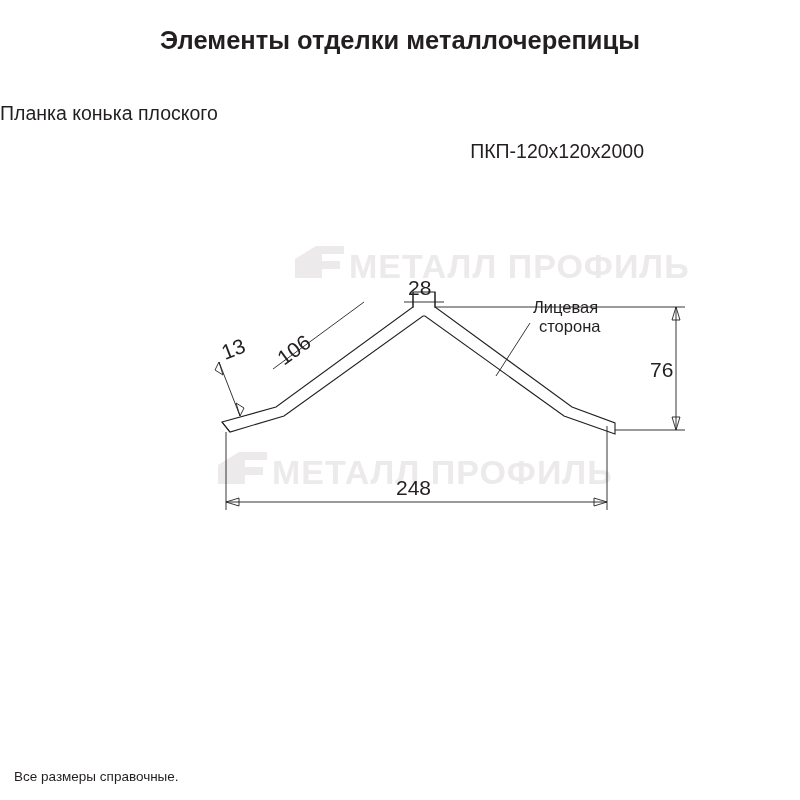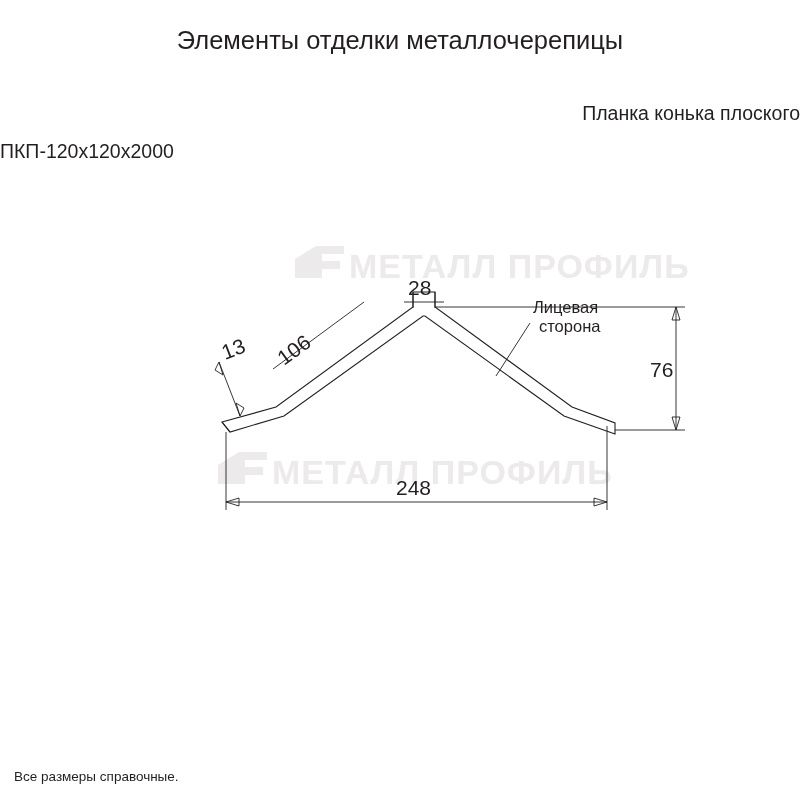--- a/index.html
+++ b/index.html
@@ -19,39 +19,39 @@
     position: absolute;
     inset: 0;
   }
   .title {
     position: absolute;
     top: 26px;
     left: 0;
     width: 800px;
     text-align: center;
     font-size: 25.5px;
-    font-weight: normal;
+    font-weight: bold;
     letter-spacing: 0px;
     color: #231f20;
   }
   .subtitle {
     position: absolute;
     top: 102px;
     left: 0;
     width: 800px;
+    text-align: left;
+    font-size: 19.5px;
+    color: #231f20;
+  }
+  .code {
+    position: absolute;
+    top: 140px;
+    left: 0;
+    width: 644px;
     text-align: right;
-    font-size: 19.5px;
-    color: #231f20;
-  }
-  .code {
-    position: absolute;
-    top: 140px;
-    left: 0;
-    width: 644px;
-    text-align: left;
     font-size: 19.5px;
     color: #231f20;
   }
   .drawing {
     position: absolute;
     top: 180px;
     left: 0;
     width: 800px;
     height: 420px;
     padding-left: 44px;

